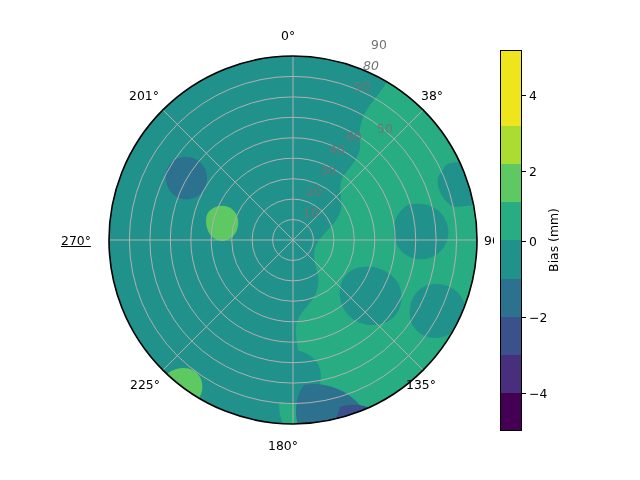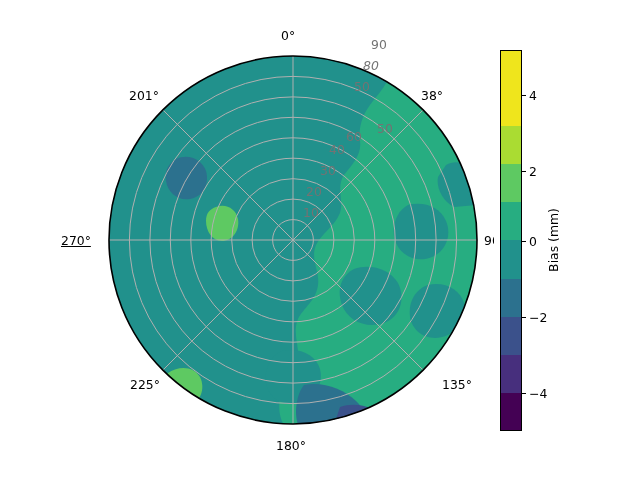--- a/index.html
+++ b/index.html
@@ -215,22 +215,22 @@
     <span class="rad-label" style="left:229px; top:66px;margin-left:40px;">50</span>
     <span class="rad-label" style="left:238px; top:45px;margin-top:29px;">60</span>
     <span class="rad-label" style="left:246px; top:24px;">50</span>
     <span class="rad-label" style="left:255px; top:3px;font-style:italic;">80</span>
     <span class="rad-label" style="left:263px; top:-18px;">90</span>
   </div>
 
   <span class="ang-label" style="left:281px; top:28px;">0°</span>
   <span class="ang-label" style="left:421px; top:88px;">38°</span>
   <span class="ang-label" style="left:484px; top:233px;">90°</span>
-  <span class="ang-label" style="left:442px; top:377px;">135°</span>
-  <span class="ang-label" style="left:276px; top:438px;">180°</span>
+  <span class="ang-label" style="left:406px; top:377px;">135°</span>
+  <span class="ang-label" style="left:268px; top:438px;">180°</span>
   <span class="ang-label" style="left:130px; top:377px;">225°</span>
   <span class="ang-label" style="left:61px; top:233px;text-decoration:underline;">270°</span>
   <span class="ang-label" style="left:129px; top:88px;">201°</span>
 
   <div id="clip-mask"></div>
 
   <div id="colorbar-wrap">
     <div id="colorbar-bands">
         <div style="height: 38.1px; background: rgb(239, 229, 28);"></div>
         <div style="height: 38.1px; background: rgb(239, 229, 28);"></div>

